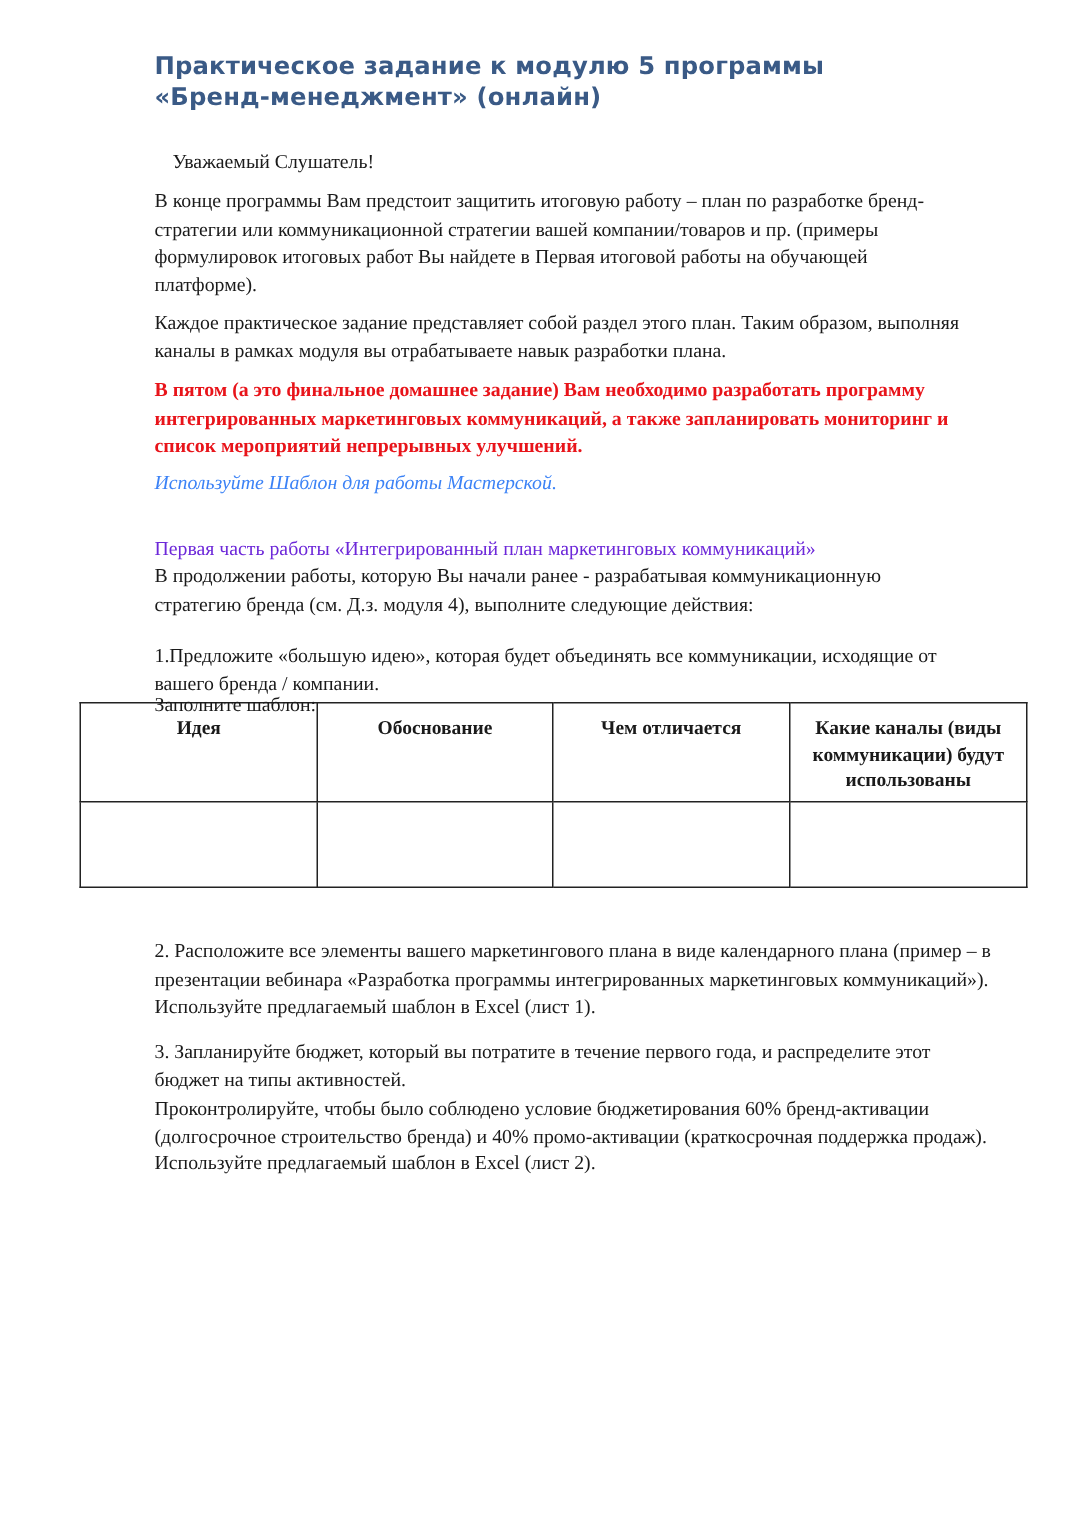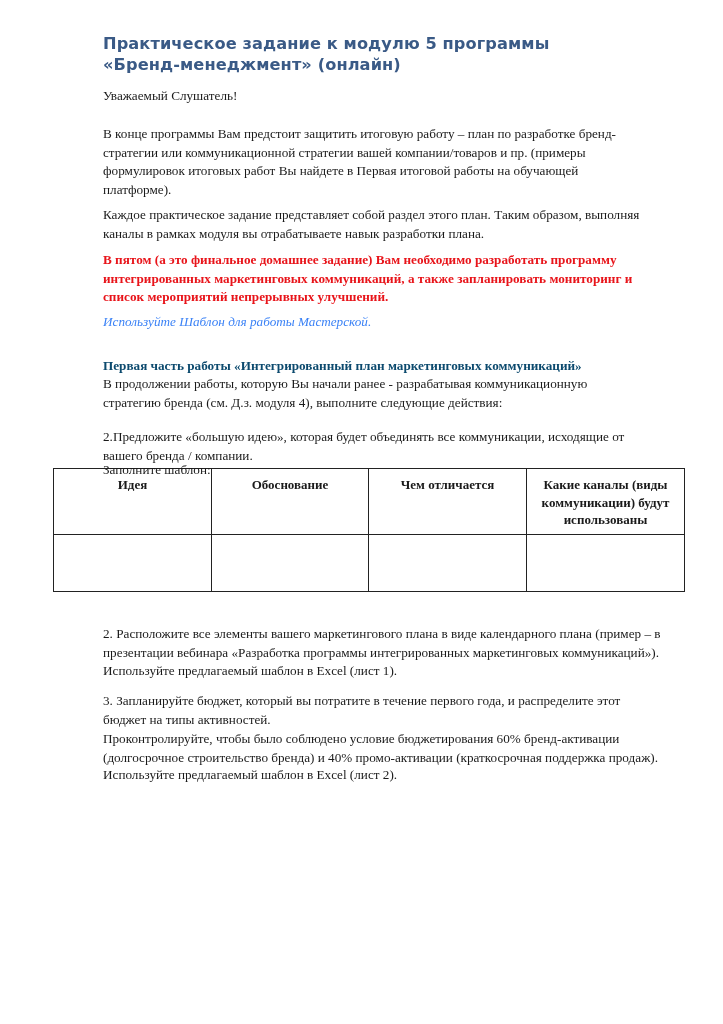--- a/index.html
+++ b/index.html
@@ -34,22 +34,22 @@
       font-size: 13.2px;
       line-height: 18.5px;
       margin: 0;
     }
     .red { color: #e8141a; font-weight: bold; }
     .italic-blue {
       color: #3b82f6;
       font-style: italic;
     }
     .section-heading {
-      color: #0c4a6e;
-      font-weight: bold;
+      color: #6d28d9;
+      font-weight: normal;
     }
     .template-table {
       position: absolute;
       left: 53px;
       top: 468px;
       width: 631px;
       border-collapse: collapse;
       table-layout: fixed;
       font-size: 13px;
     }
@@ -78,35 +78,35 @@
       z-index: 2;
     }
   </style>
 </head>
 <body>
 
 <div>
 
   <h1 class="page-title" style="margin:0;">Практическое задание к модулю 5 программы «Бренд-менеджмент» (онлайн)</h1>
 
-  <p class="p" style="top:87px;">Уважаемый Слушатель!</p>
+  <p class="p" style="top:99px;margin-left:12px;">Уважаемый Слушатель!</p>
 
   <p class="p" style="top:125px;">В конце программы Вам предстоит защитить итоговую работу – план по разработке бренд-стратегии или коммуникационной стратегии вашей компании/товаров и пр. (примеры формулировок итоговых работ Вы найдете в Первая итоговой работы на обучающей платформе).</p>
 
   <p class="p" style="top:206px;">Каждое практическое задание представляет собой раздел этого план. Таким образом, выполняя каналы в рамках модуля вы отрабатываете навык разработки плана.</p>
 
   <p class="p red" style="top:251px;">В пятом (а это финальное домашнее задание) Вам необходимо разработать программу интегрированных маркетинговых коммуникаций, а также запланировать мониторинг и список мероприятий непрерывных улучшений.</p>
 
   <p class="p italic-blue" style="top:313px;">Используйте Шаблон для работы Мастерской.</p>
 
   <p class="p section-heading" style="top:357px;">Первая часть работы «Интегрированный план маркетинговых коммуникаций»</p>
 
   <p class="p" style="top:375px;">В продолжении работы, которую Вы начали ранее  - разрабатывая коммуникационную стратегию бренда (см. Д.з. модуля 4), выполните следующие действия:</p>
 
-  <p class="p" style="top:428px;">2.Предложите «большую идею», которая будет объединять все коммуникации, исходящие от вашего бренда / компании.</p>
+  <p class="p" style="top:428px;">1.Предложите «большую идею», которая будет объединять все коммуникации, исходящие от вашего бренда / компании.</p>
 
   <div class="fill-label">Заполните шаблон:</div>
 
   <table class="template-table">
     <colgroup>
       <col style="width:158px;">
       <col style="width:157px;">
       <col style="width:158px;">
       <col style="width:158px;">
     </colgroup>

